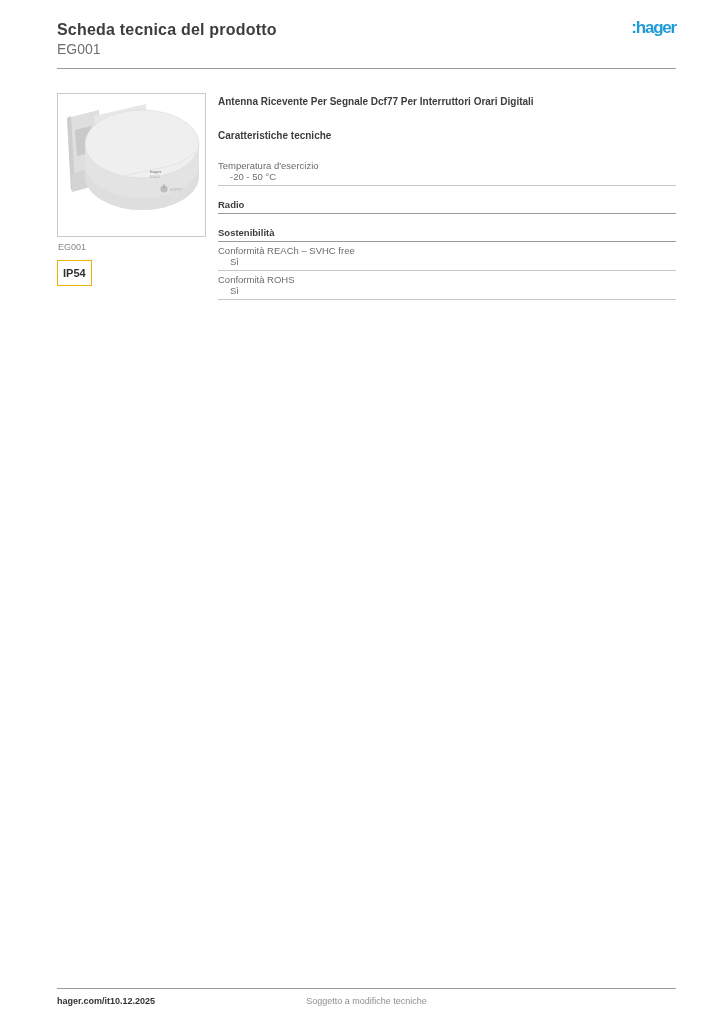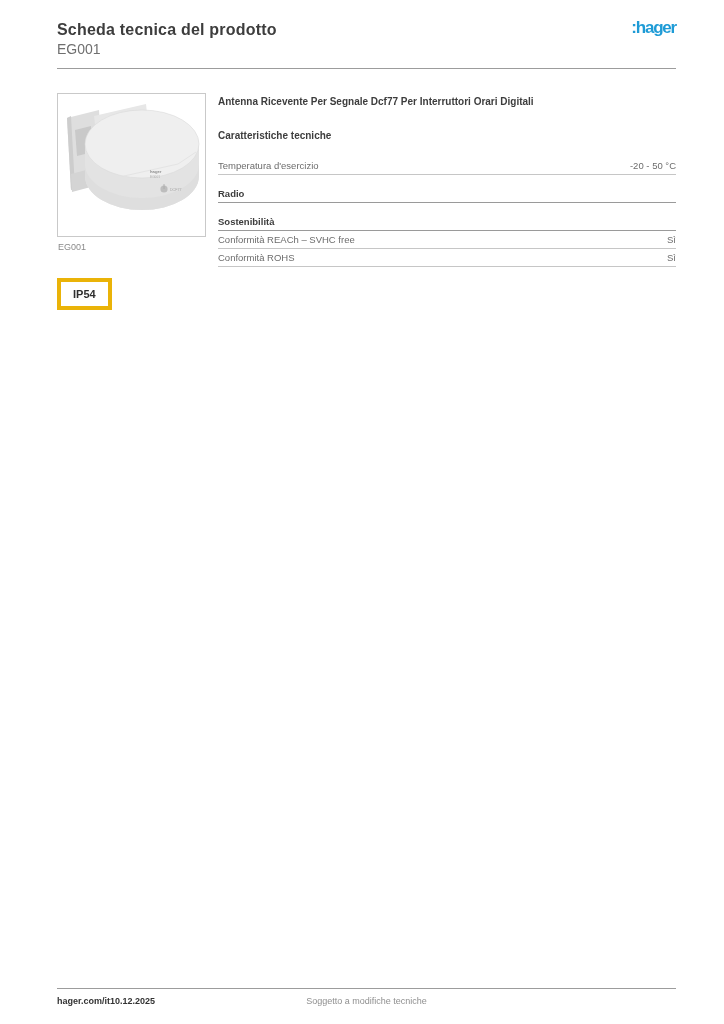--- a/index.html
+++ b/index.html
@@ -38,23 +38,23 @@
     position: absolute; left: 57px; top: 93px;
     width: 147px; height: 142px;
     border: 1px solid #c9c9c9; background: #ffffff;
   }
   .image-caption {
     position: absolute; left: 58px; top: 242px;
     font-size: 9px; color: #8a8a8a;
   }
   .ip-badge {
     position: absolute; left: 57px; top: 260px;
-    border: 4px solid #eab308; background: #ffffff;
-    padding: 6px 12px;
-    font-size: 11px; font-weight: bold; color: #2f2f2f; margin-top: 18px;
+    border: 1px solid #eab308; background: #ffffff;
+    padding: 6px 5px;
+    font-size: 11px; font-weight: bold; color: #2f2f2f;
   }
 
   
   .right-col {
     position: absolute; left: 218px; top: 96px; width: 458px;
   }
   .product-title {
     font-size: 10px; font-weight: bold; color: #3d3d3d; line-height: 12px;
   }
   .specs-heading {
@@ -62,21 +62,21 @@
   }
   .spec-section { margin-top: 13px; }
   .spec-section.first { margin-top: 16px; }
   .spec-section-title {
     font-size: 9.5px; font-weight: bold; color: #3d3d3d;
     padding-bottom: 3px; border-bottom: 1px solid #9a9a9a;
   }
   .spec-row {
     display: flex; justify-content: space-between; align-items: baseline;
     font-size: 9.5px; color: #6c6c6c;
-    padding: 3px 0; border-bottom: 1px solid #c6c6c6;
+    padding: 3px 0; border-bottom: 1px solid #c6c6c6; flex-direction: column;
   }
   .spec-row .value { text-align: left; white-space: nowrap; padding-left: 12px; }
 
   
   .footer-rule {
     position: absolute; left: 57px; right: 48px; top: 988px;
     height: 1px; background: #9c9c9c;
   }
   .footer {
     position: absolute; left: 57px; right: 48px; top: 996px;

